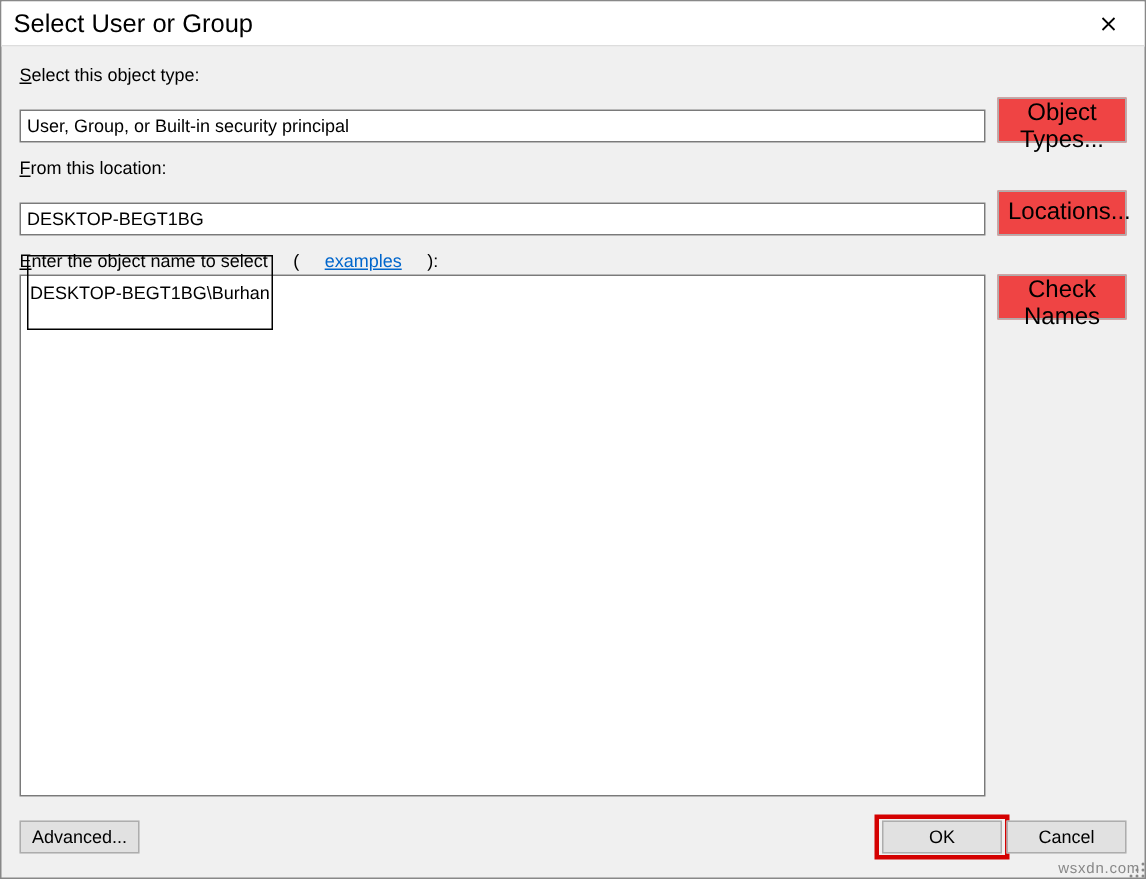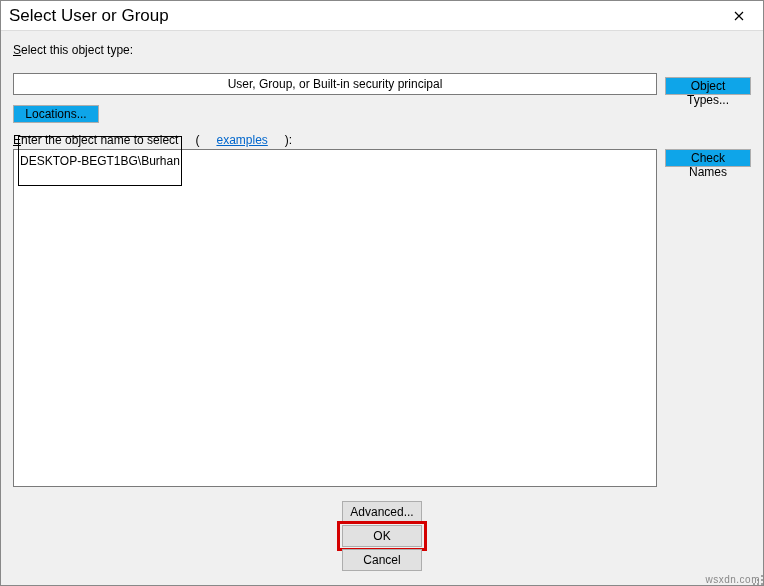--- a/index.html
+++ b/index.html
@@ -7,29 +7,29 @@
     .window { width: 764px; height: 586px; background: #f0f0f0; border: 1px solid #888; display: flex; flex-direction: column; }
     .titlebar { height: 30px; background: #fff; display: flex; align-items: center; padding: 0 2px 0 8px; border-bottom: 1px solid #ddd; }
     .title-text { flex: 1; font-size: 17px; color: #000; }
     .close-btn { width: 45px; height: 28px; display: flex; align-items: center; justify-content: center; cursor: pointer; }
     .close-btn svg { width: 10px; height: 10px; }
     .content { flex: 1; padding: 12px; display: flex; flex-direction: column; }
     .row { display: flex; gap: 8px; margin-bottom: 10px; align-items: flex-end; }
     .field-group { flex: 1; display: flex; flex-direction: column; gap: 16px; }
     .field-label { font-size: 12px; color: #000; }
     .field-label .u { text-decoration: underline; }
-    .text-input { width: 100%; height: 22px; border: 1px solid #7a7a7a; background: #fff; padding: 2px 4px; font-size: 12px; color: #000; text-align: center; }
-    .side-btn { width: 86px; height: 18px; background: #0ea5e9; border: 1px solid #adadad; font-size: 12px; color: #000; cursor: pointer; }
+    .text-input { width: 100%; height: 22px; border: 1px solid #7a7a7a; background: #fff; padding: 2px 4px; font-size: 12px; color: #000; }
+    .side-btn { width: 86px; height: 30px; background: #ef4444; border: 1px solid #adadad; font-size: 16px; color: #000; cursor: pointer; }
     .examples-row { display: flex; gap: 17px; font-size: 12px; color: #000; }
     .examples-link { color: #0066cc; text-decoration: underline; cursor: pointer; }
     .object-textarea-row { display: flex; gap: 8px; flex: 1; margin-bottom: 12px; align-items: flex-start; }
     .object-textarea { flex: 1; height: 100%; border: 1px solid #7a7a7a; background: #fff; padding: 4px; font-size: 12px; color: #000; resize: none; text-align: left; }
     .object-textarea .sel { border: 1px solid #000; padding: 17px 1px; display: inline; }
     .side-col { width: 86px; display: flex; flex-direction: column; gap: 6px; }
-    .bottom-row { display: flex; align-items: center; padding: 0 0 2px 0; flex-direction: column; }
+    .bottom-row { display: flex; align-items: center; padding: 0 0 2px 0; }
     .bottom-row .spacer { flex: 1; }
     .btn { width: 80px; height: 22px; background: #e1e1e1; border: 1px solid #adadad; font-size: 12px; color: #000; cursor: pointer; margin-left: 0; }
     .ok-highlight { outline: 3px solid #d40000; outline-offset: -1px; padding: 2px 3px; display: inline-block; }
     .watermark { position: absolute; right: 4px; bottom: 1px; font-size: 10px; color: #888; letter-spacing: 0.5px; }
     .resize-grip { position: absolute; right: 0; bottom: 0; width: 14px; height: 14px; cursor: nwse-resize; }
     .resize-grip svg { width: 14px; height: 14px; }
     .obj-name-block { display: flex; flex-direction: column; gap: 2px; flex:1; }
   </style>
 </head>
 <body>
@@ -48,20 +48,24 @@
 
     <div class="row">
       <div class="field-group">
         <span class="field-label"><span class="u">S</span><span>elect this object type:</span></span>
         <input type="text" class="text-input" readonly="" value="User, Group, or Built-in security principal" style="">
       </div>
       <button class="side-btn">Object Types...</button>
     </div>
 
     <div class="row">
+      <div class="field-group">
+        <span class="field-label"><span class="u">F</span><span>rom this location:</span></span>
+        <input type="text" class="text-input" readonly="" value="DESKTOP-BEGT1BG" style="">
+      </div>
       <button class="side-btn">Locations...</button>
     </div>
 
     <div class="obj-name-block" style="margin-bottom:2px;">
       <div class="examples-row">
         <span class="field-label"><span class="u">E</span><span>nter the object name to select</span></span>
         <span>(</span>
           <span class="examples-link">examples</span>
           <span>):</span>
       </div>

